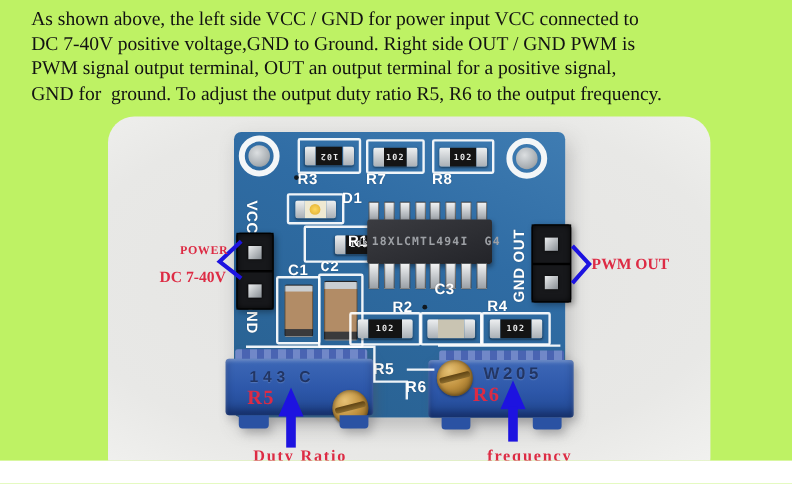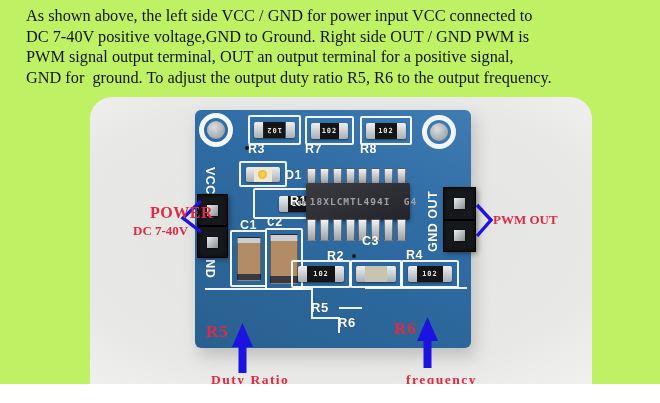--- a/index.html
+++ b/index.html
@@ -127,21 +127,21 @@
     <div class="silk vcw" style="left:8px;top:139px;height:42px;">GND</div>
 
     <div class="sbox" style="left:44px;top:51px;width:44px;height:22px;">
       <div class="led">
           <i></i>
           <b></b>
           <em></em>
           <i></i>
         </div>
     </div>
-    <div class="silk" style="left:90px;top:58px;">D1</div>
+    <div class="silk" style="left:90px;top:48px;">D1</div>
 
     <div class="sbox" style="left:58px;top:78px;width:51px;height:27px;padding-left:19px;">
       <div class="smd">
           <i class="mcap"></i>
           <b class="code">103</b>
           <i class="mcap"></i>
         </div>
     </div>
     <div class="silk" style="left:95px;top:84px;">R1</div>
 
@@ -223,37 +223,53 @@
         </div>
     </div>
 
     <div class="silk" style="left:116px;top:190px;font-size:13px;">R5</div>
     <div class="silk" style="left:143px;top:205px;font-size:13px;">R6</div>
 
     <div class="dot" style="left:50px;top:36px;"></div>
     <div class="dot" style="left:157px;top:144px;"></div>
   </div>
 
-
+  <div class="trimmer" style="left:188px;top:291px;width:124px;height:67px;">
+    <div class="t-top" style="left:8px;top:0;width:110px;height:10px;"></div>
+    <div class="t-body" style="left:0;top:8px;width:123px;height:47px;"></div>
+    <div class="t-mark" style="left:20px;top:16px;">143 C</div>
+    <div class="screw" style="left:89px;top:34px;"></div>
+    <div class="t-foot" style="left:11px;top:55px;width:25px;height:11px;"></div>
+    <div class="t-foot" style="left:95px;top:55px;width:24px;height:11px;"></div>
+  </div>
+
+  <div class="trimmer" style="left:357px;top:291px;width:122px;height:68px;">
+    <div class="t-top" style="left:9px;top:1px;width:104px;height:10px;"></div>
+    <div class="t-body" style="left:0;top:9px;width:121px;height:48px;"></div>
+    <div class="t-mark" style="left:46px;top:13px;font-size:14px;letter-spacing:3px;">W205</div>
+    <div class="screw" style="left:7px;top:9px;"></div>
+    <div class="t-foot" style="left:11px;top:57px;width:24px;height:10px;"></div>
+    <div class="t-foot" style="left:87px;top:57px;width:24px;height:10px;"></div>
+  </div>
 
   <svg class="overlay" width="660" height="403" viewBox="0 0 660 403">
     <path d="M205,289 H312 V318 H339 V333 M339,308 H362 M365,288 H467" stroke="#ffffff" stroke-width="2" fill="none" opacity="0.92"></path>
     <polyline points="201,201 183,218 201,232" stroke="#1d13e0" stroke-width="3.4" fill="none"></polyline>
     <polyline points="477,205 491,220 477,236" stroke="#1d13e0" stroke-width="3.4" fill="none"></polyline>
     <g fill="#1d13e0">
       <polygon points="232,347 253,347 242.5,323"></polygon>
       <rect x="238.5" y="345" width="8" height="28"></rect>
     </g>
     <g fill="#1d13e0">
       <polygon points="417,341 438,341 427.5,317"></polygon>
       <rect x="423.5" y="339" width="8" height="29"></rect>
     </g>
   </svg>
 
-  <div class="red" style="left:150px;top:204px;font-size:16px;letter-spacing:.5px;">POWER</div>
+  <div class="red" style="left:150px;top:204px;font-size:10px;letter-spacing:.5px;">POWER</div>
   <div class="red" style="left:133px;top:223px;font-size:13px;">DC 7-40V</div>
   <div class="red" style="left:493px;top:212px;font-size:13px;">PWM OUT</div>
   <div class="red" style="left:206px;top:322px;font-size:17px;letter-spacing:1px;">R5</div>
   <div class="red" style="left:394px;top:319px;font-size:17px;letter-spacing:1px;">R6</div>
   <div class="red" style="left:406px;top:372px;font-size:13.5px;letter-spacing:1.5px;">frequency</div>
   <div class="red" style="left:211px;top:372px;font-size:13.5px;letter-spacing:1.5px;">Duty Ratio</div>
 
 </div>
 
 </body></html>

